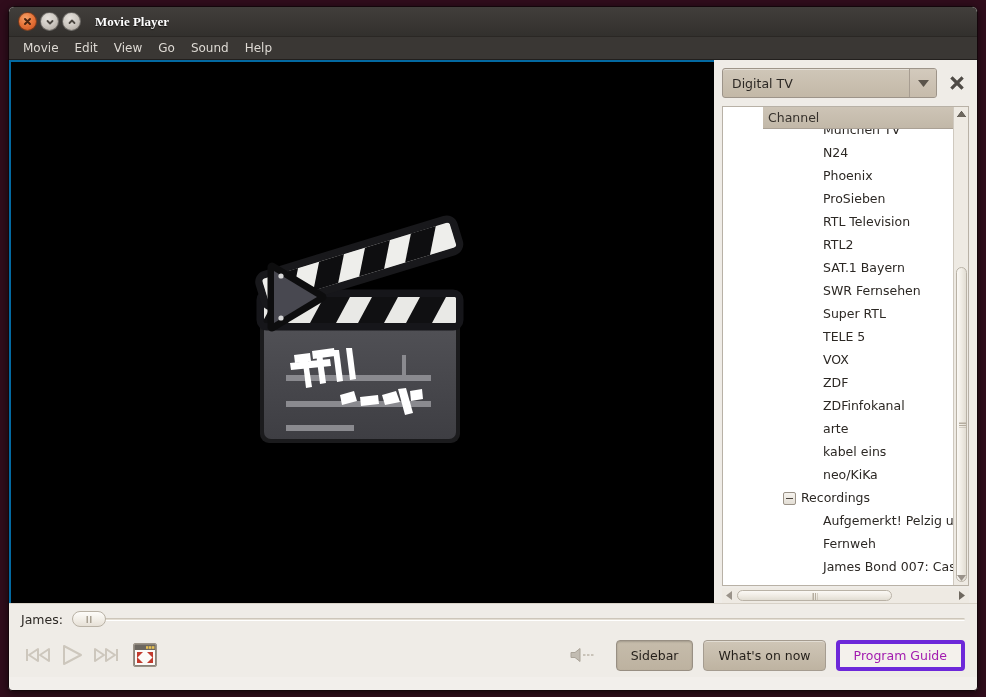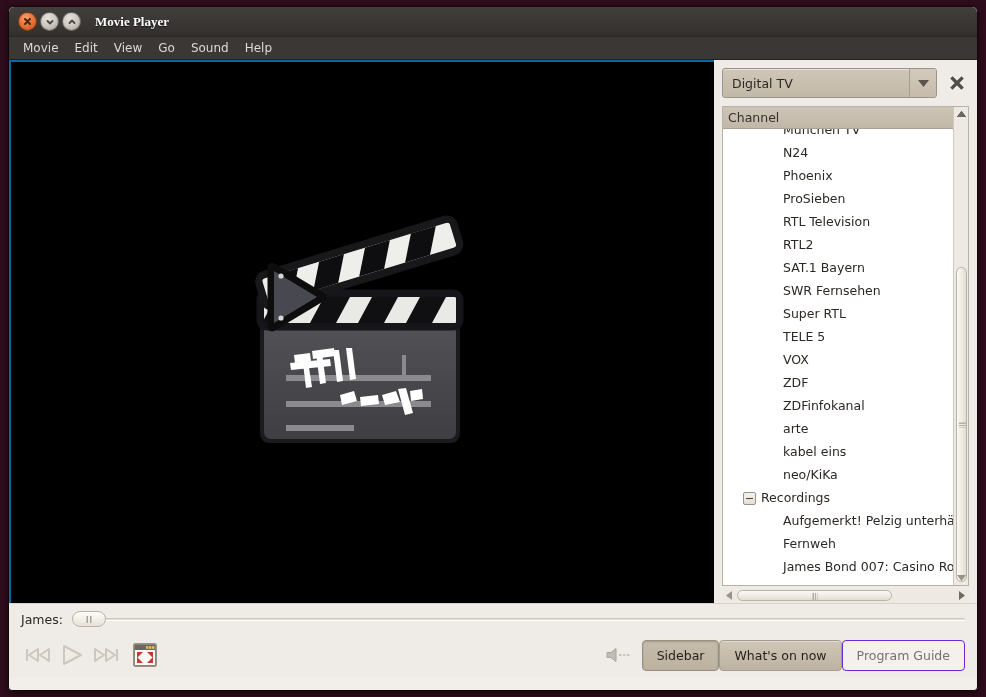--- a/index.html
+++ b/index.html
@@ -148,20 +148,21 @@
     min-height: 0;
   }
   #listbox {
     position: relative;
     flex: 1;
     display: flex;
     border: 1px solid #b8b1a6;
     background: #fff;
     min-height: 0;
     overflow: hidden;
+    padding-left: 40px;
   }
   #listinner {
     position: relative;
     flex: 1;
     overflow: hidden;
     background: #fff;
   }
   #colhdr {
     height: 22px;
     background: linear-gradient(to bottom, #cdc4b6 0%, #c2b8a8 100%);
@@ -348,38 +349,39 @@
   }
   .spacer { flex: 1; }
   #volicon { margin-right: 12px; display: flex; align-items: center; cursor: pointer; }
   .pushbtn {
     height: 31px;
     padding: 0 14px;
     font-size: 12.5px;
     border-radius: 4px;
     display: flex; align-items: center; justify-content: center;
     cursor: pointer;
+    margin-left: 10px;
     white-space: nowrap;
   }
   .pushbtn.active {
     border: 1px solid #988f83;
     background: linear-gradient(to bottom, #c6bcab 0%, #bdb2a0 100%);
     box-shadow: inset 0 1px 2px rgba(0,0,0,.18);
     color: #241f1a;
   }
   .pushbtn.normal {
     border: 1px solid #a59c90;
     background: linear-gradient(to bottom, #cfc6b7 0%, #beb3a1 100%);
     box-shadow: inset 0 1px 0 rgba(255,255,255,.4);
     color: #241f1a;
   }
   .pushbtn.disabled {
-    border: 1px solid #6d28d9;
+    border: 4px solid #6d28d9;
     background: #f4f1ec;
-    color: #737373;
+    color: #a21caf;
     cursor: default;
   }
 
   
   #statusbar {
     height: 24px;
     background: #efece7;
     border-top: 1px solid #dcd6cc;
     display: flex;
     align-items: center;

